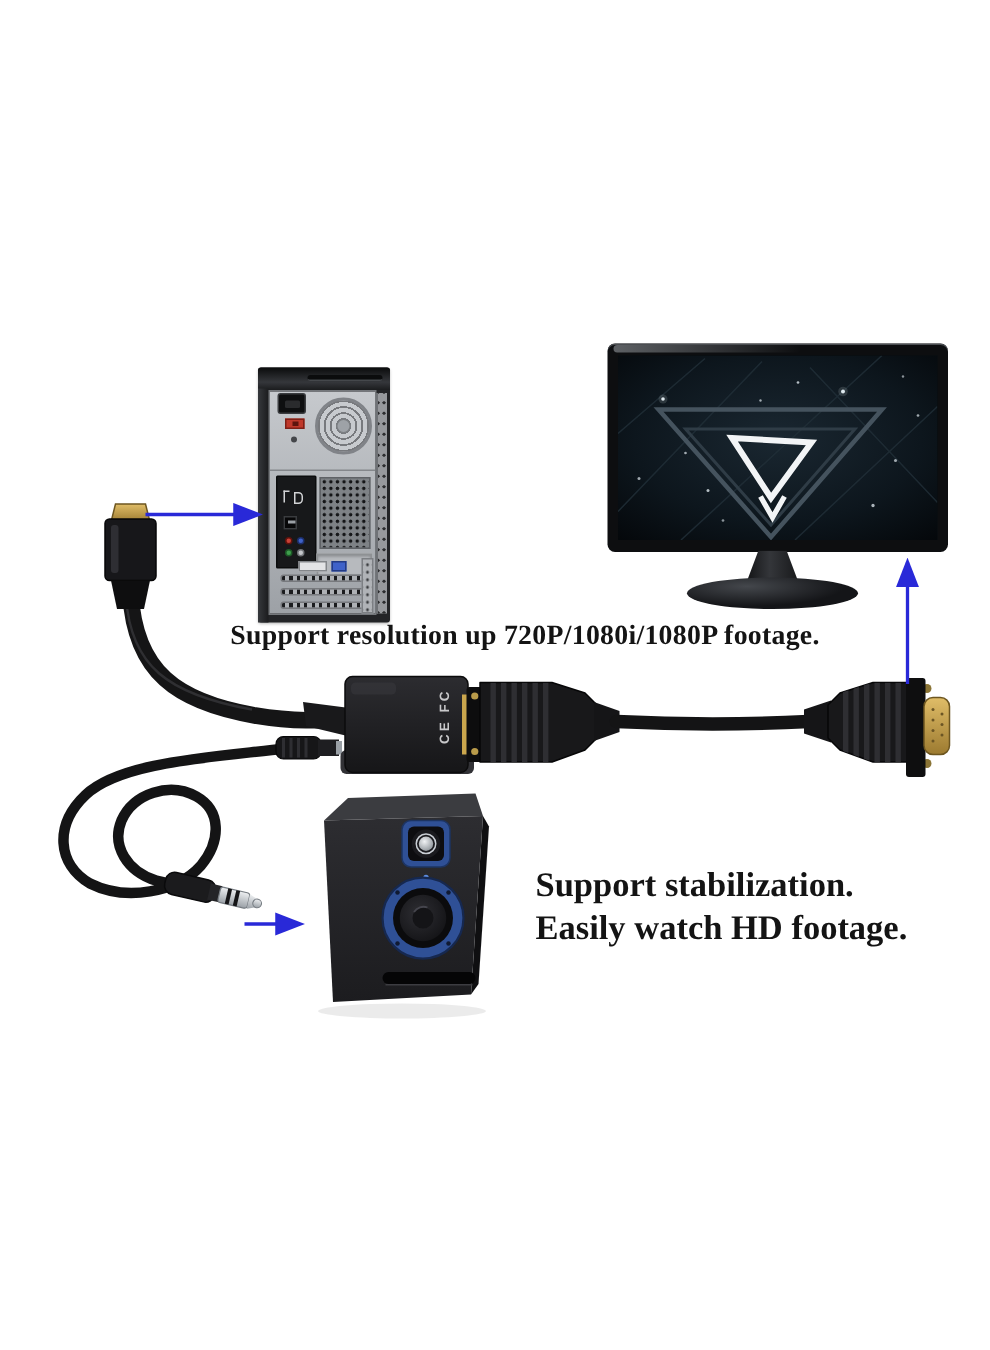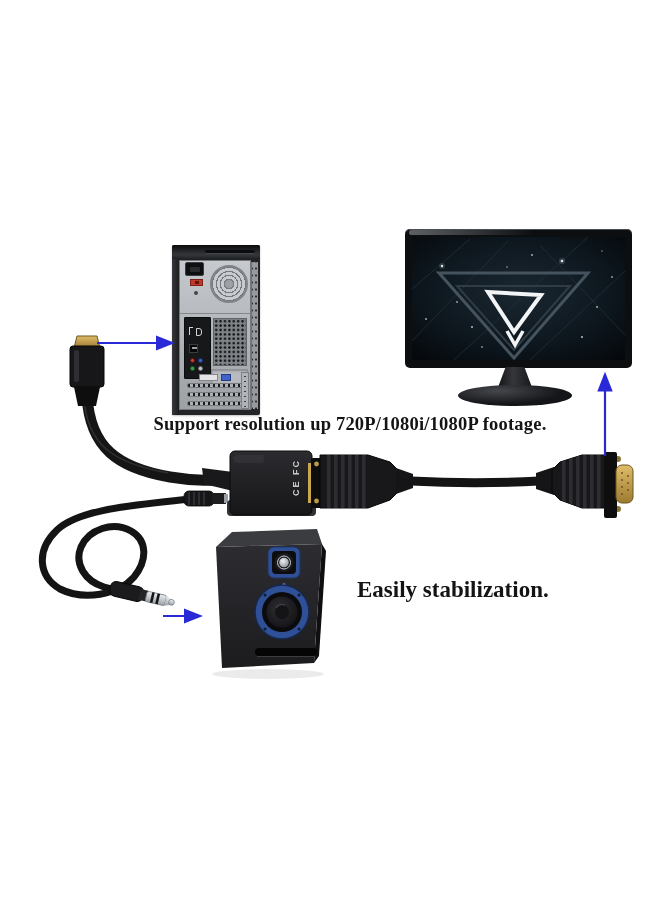--- a/index.html
+++ b/index.html
@@ -169,21 +169,22 @@
         <circle cx="190" cy="14" r="0.8" opacity="0.6"></circle>
           <circle cx="70" cy="110" r="0.9" opacity="0.6"></circle>
       </g>
     </svg>
   </div>
   <div class="monitor-neck"></div>
   <div class="monitor-base"></div>
 
   <div class="caption-top">Support resolution up 720P/1080i/1080P footage.</div>
   <div class="caption-bottom">
-    <div>Easily stabilization.</div>
+    <div>Support stabilization.</div>
+    <div>Easily watch HD footage.</div>
   </div>
 
   <svg class="speaker-svg" viewBox="0 0 125 155">
     <defs>
       <linearGradient id="spFace" x1="0" y1="0" x2="0" y2="1">
         <stop offset="0%" stop-color="#2d2d31"></stop>
           <stop offset="100%" stop-color="#1c1c1f"></stop>
       </linearGradient>
       <radialGradient id="domeGrad" cx="40%" cy="35%" r="70%">
         <stop offset="0%" stop-color="#f0f2f4"></stop>

